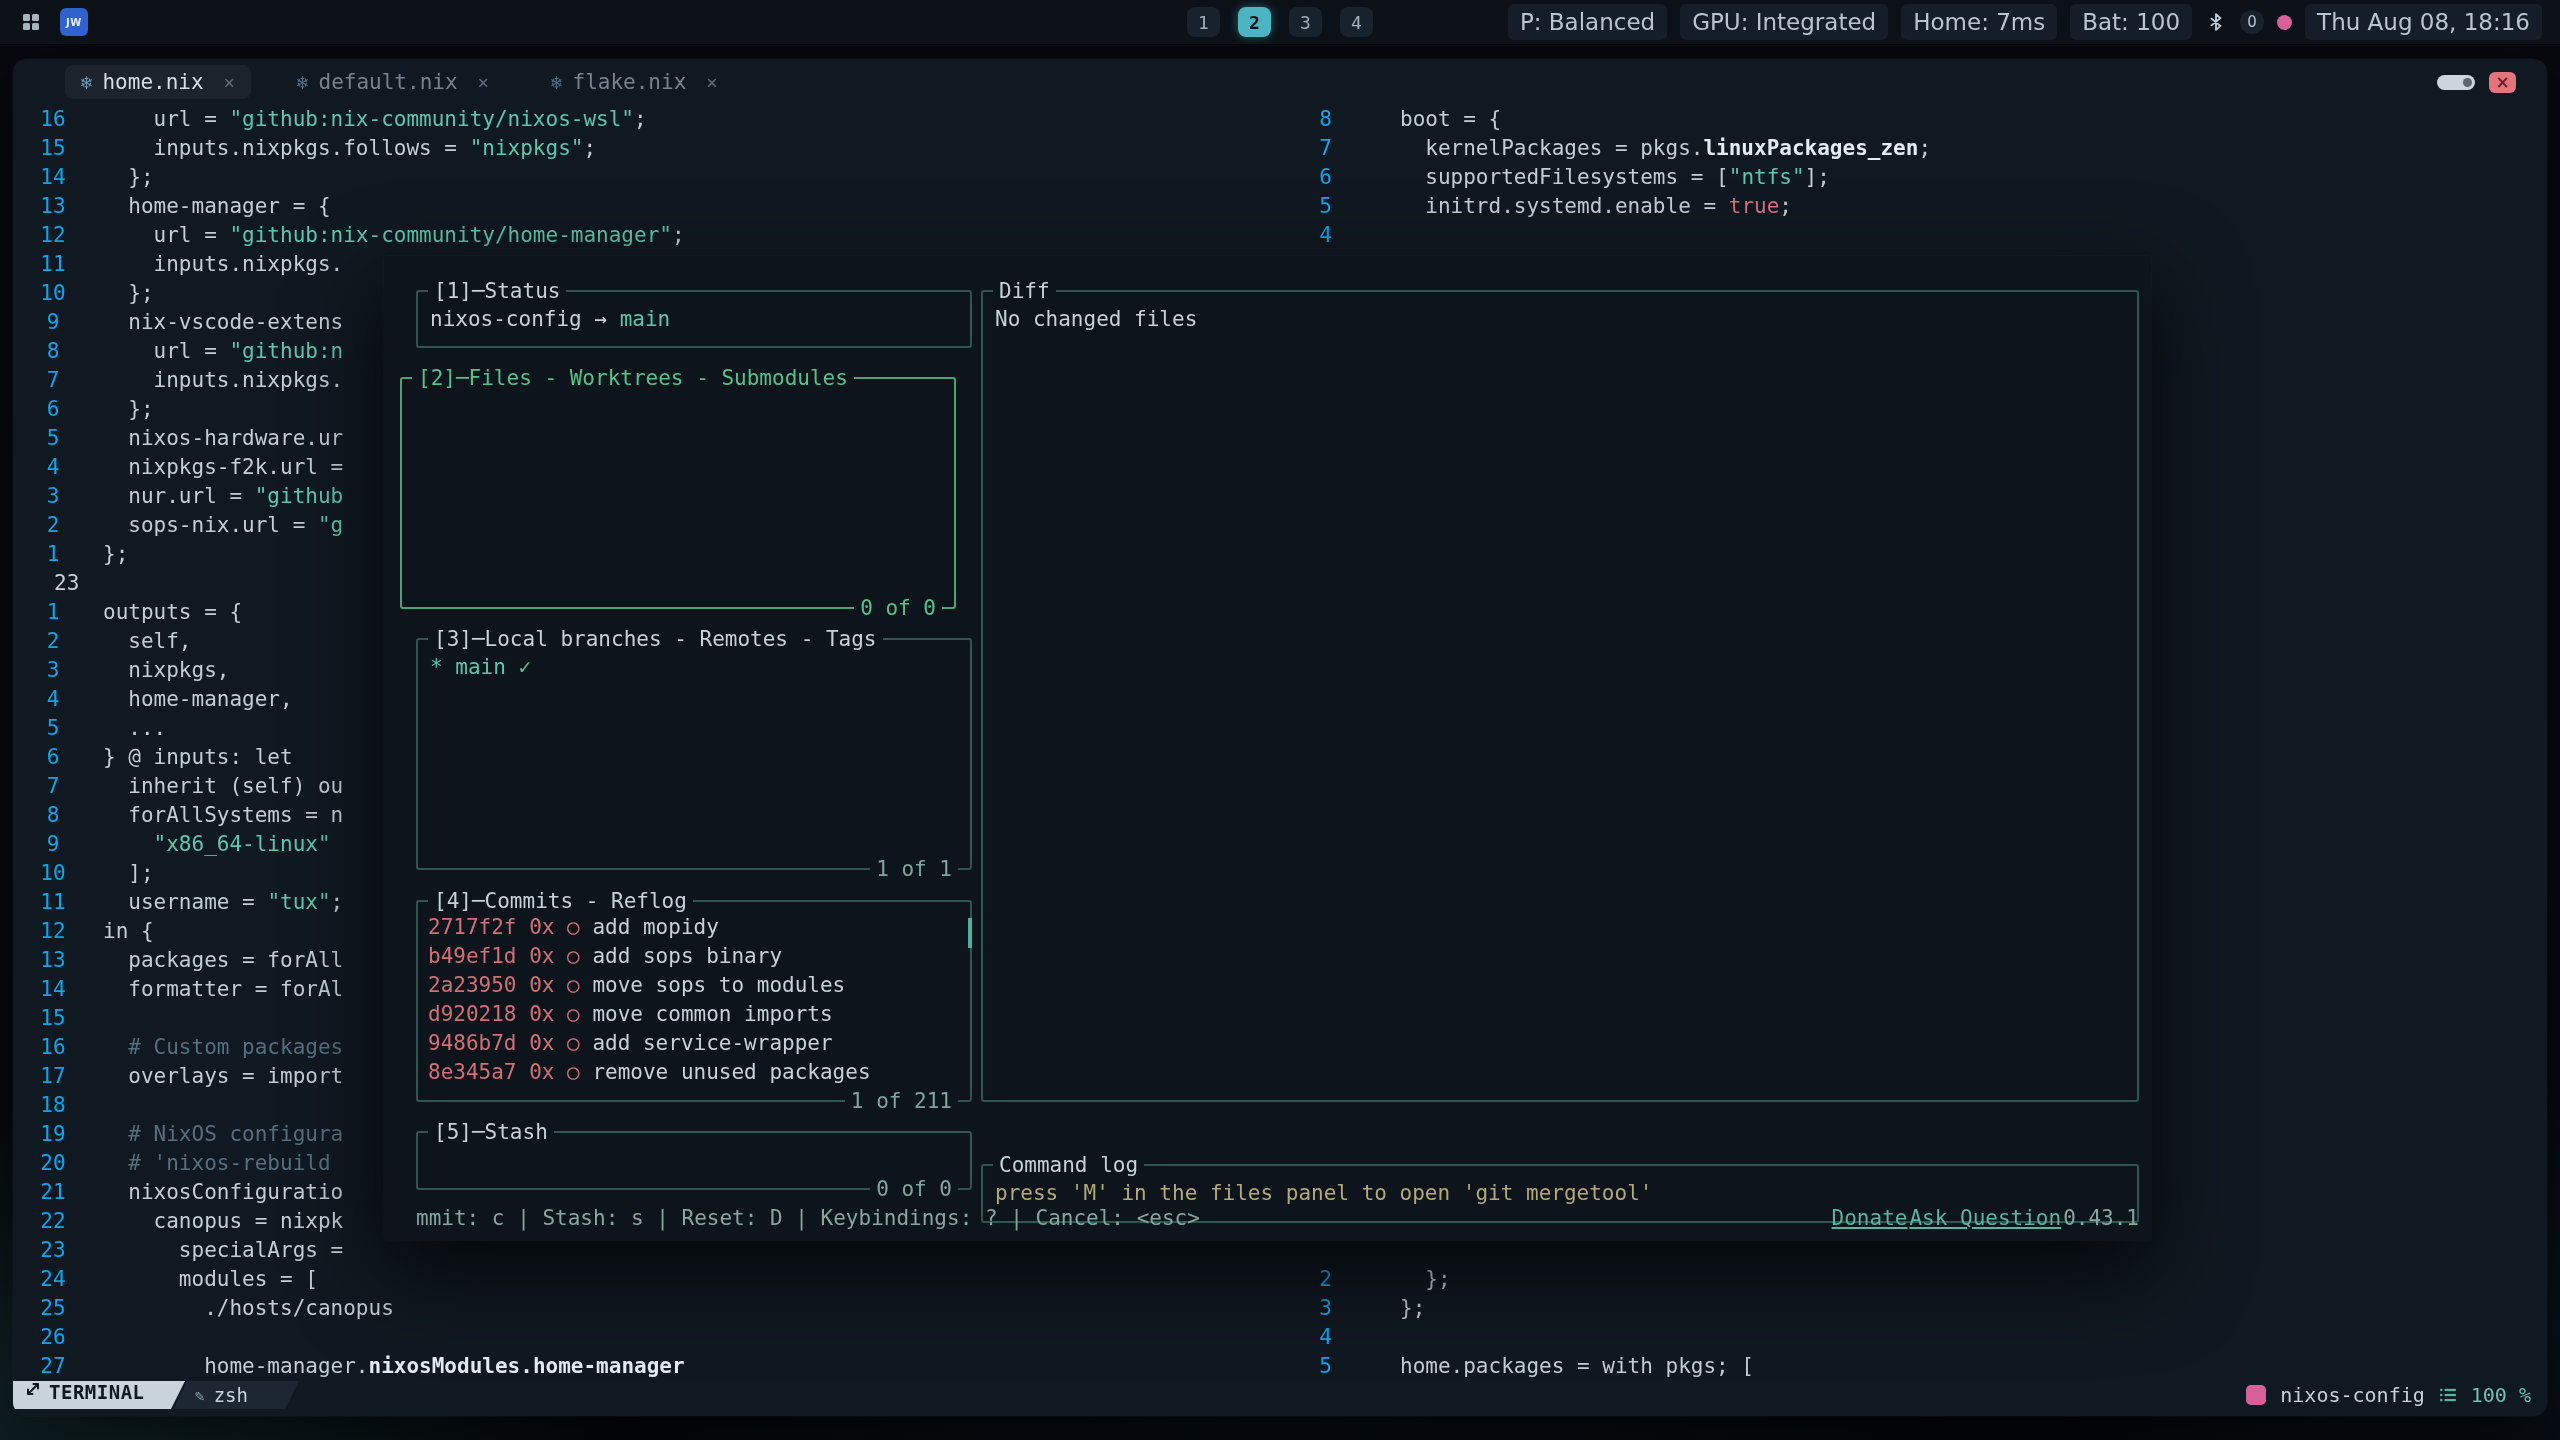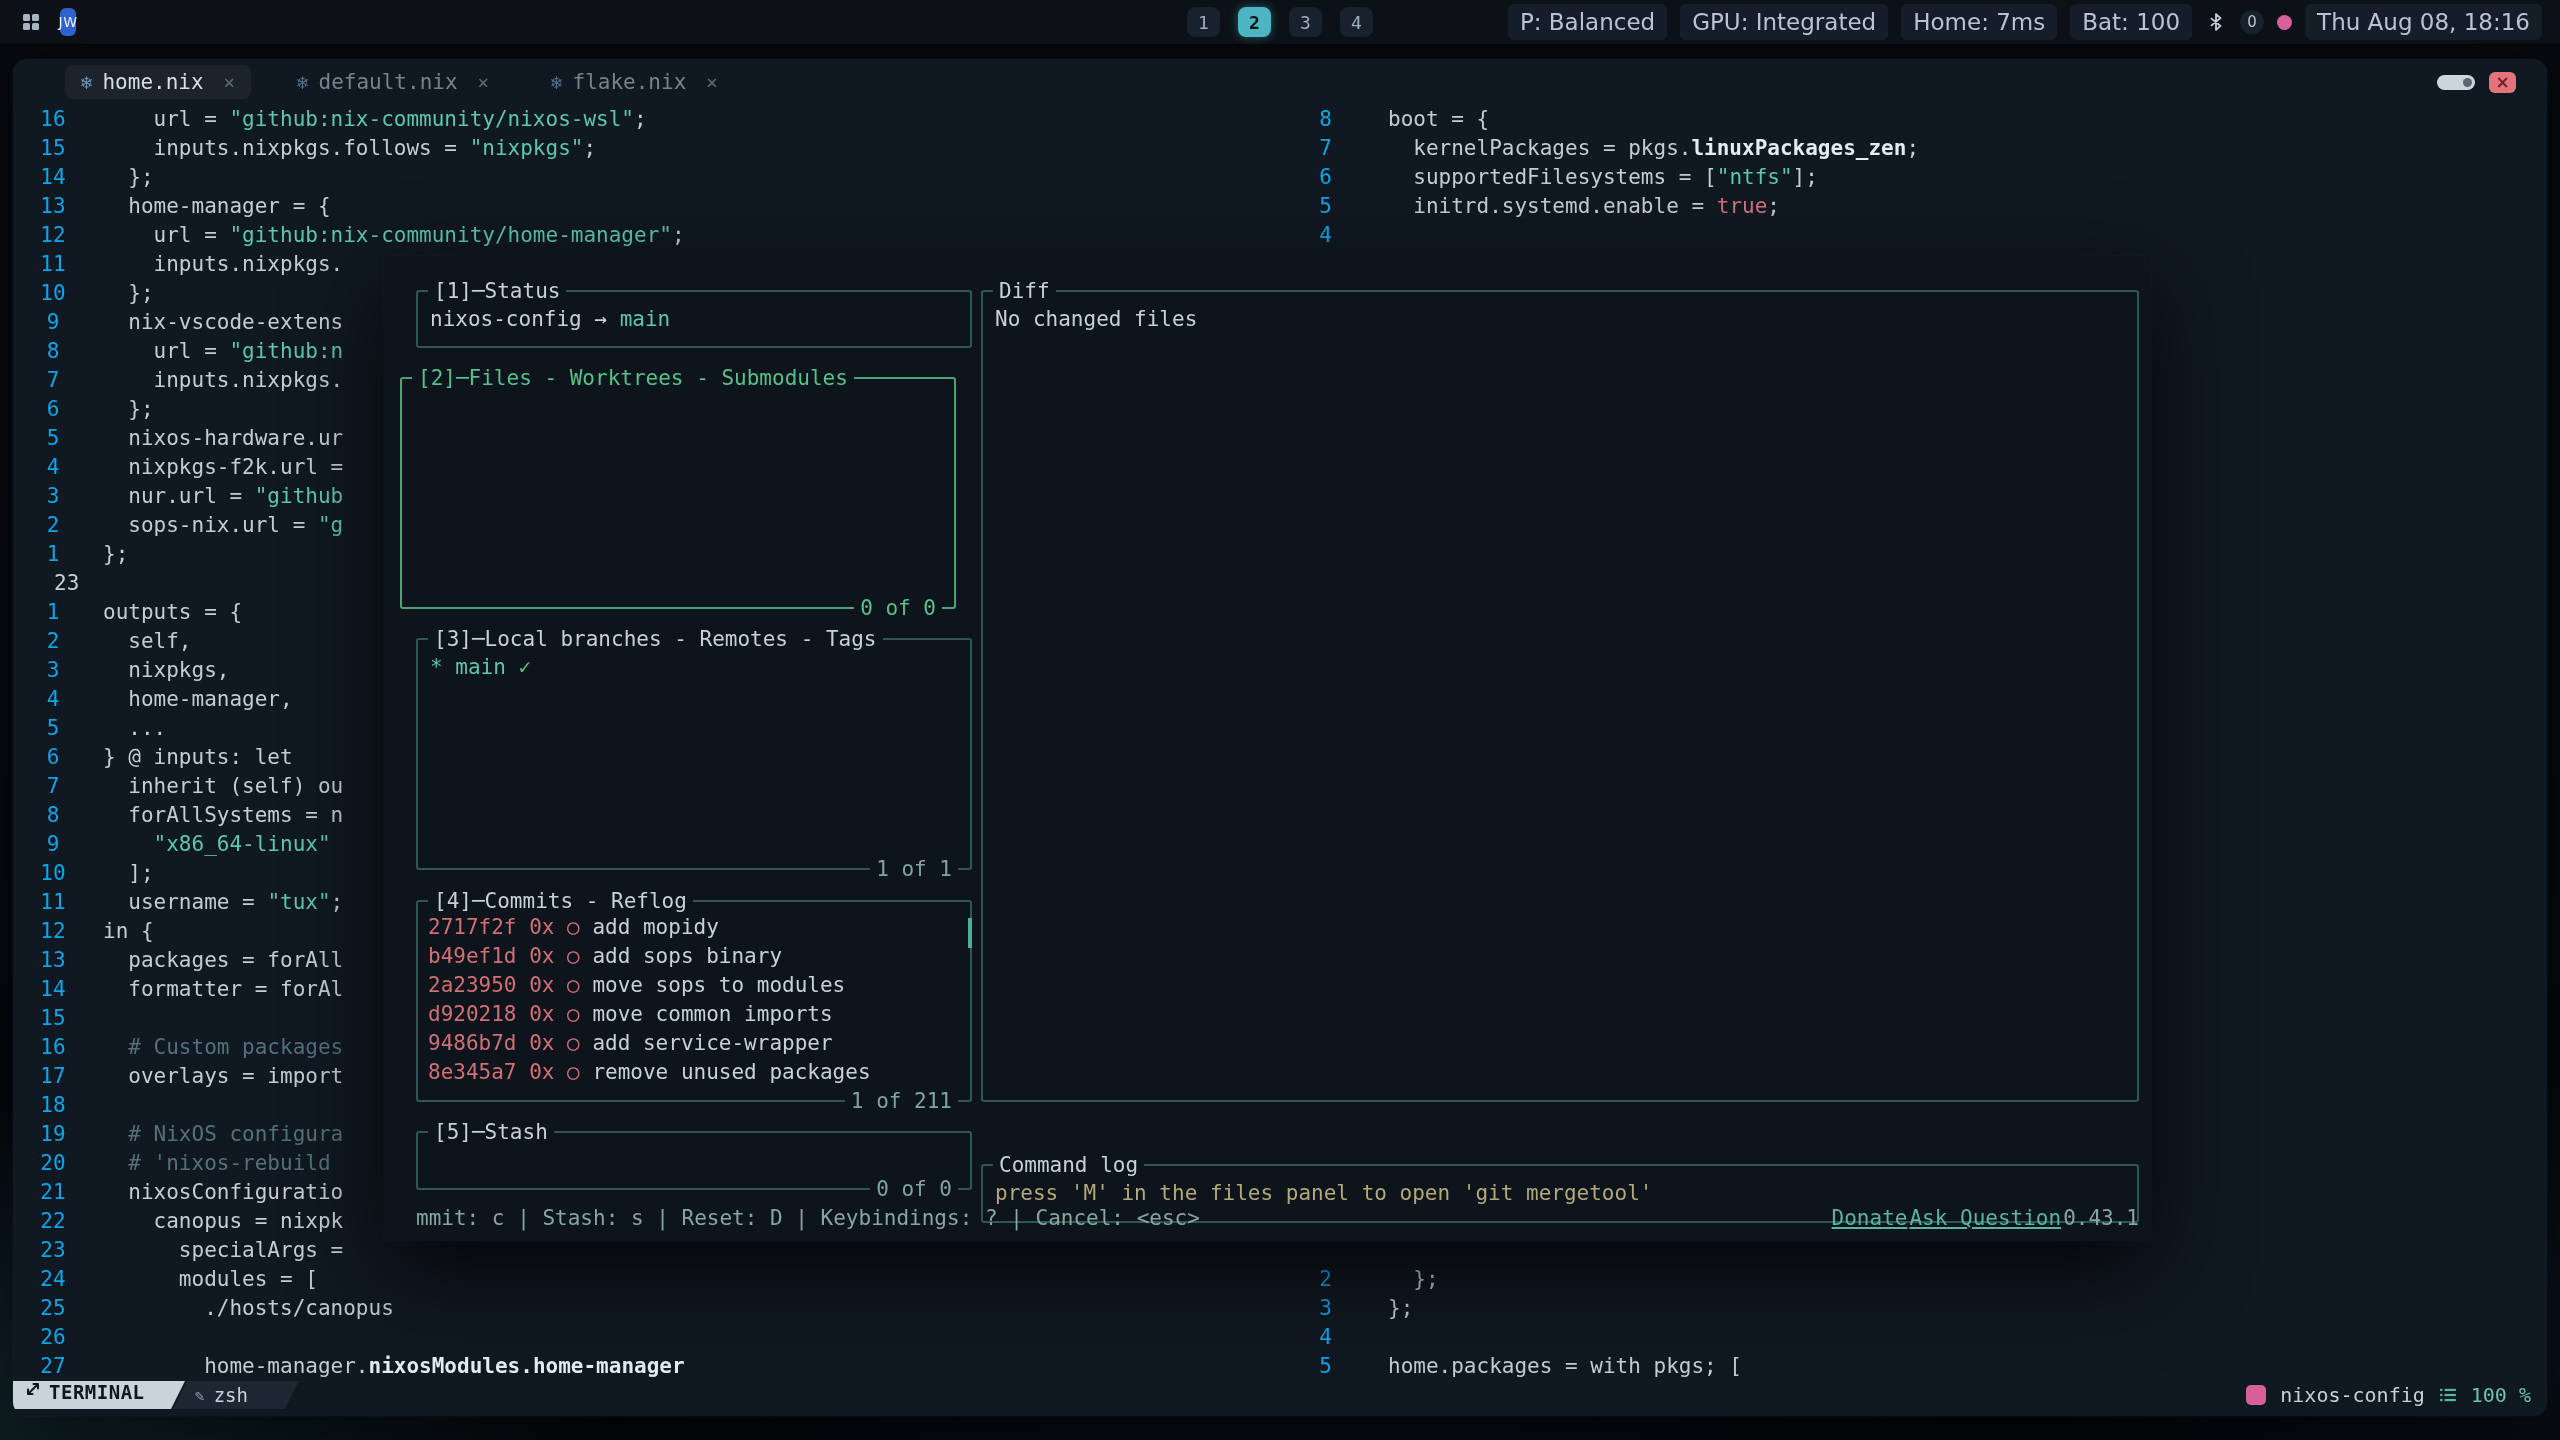--- a/index.html
+++ b/index.html
@@ -9,22 +9,22 @@
     radial-gradient(900px 500px at 3% 97%, rgba(45,110,115,.30), transparent 60%),
     radial-gradient(1300px 700px at 50% 118%, rgba(25,60,80,.28), transparent 65%),
     radial-gradient(800px 420px at 98% 92%, rgba(40,70,110,.18), transparent 60%),
     linear-gradient(180deg,#07090e 0%,#060a0f 60%,#04070a 100%)}
 
   
   .topbar{position:absolute;top:0;left:0;width:2560px;height:44px;background:#0b1117;
     display:flex;align-items:center;padding:0 18px;z-index:50;box-shadow:0 1px 0 rgba(0,0,0,.5)}
   .tb-left{display:flex;align-items:center;gap:16px}
   .apps-btn{width:26px;height:26px;display:flex;align-items:center;justify-content:center;border-radius:6px}
-  .logo{width:16px;height:28px;border-radius:6px;background:#2e63cf;color:#eaf1fa;font-weight:normal;
-    font-size:14px;display:flex;align-items:center;justify-content:center;letter-spacing:.5px}
+  .logo{width:28px;height:28px;border-radius:6px;background:#2e63cf;color:#eaf1fa;font-weight:bold;
+    font-size:10px;display:flex;align-items:center;justify-content:center;letter-spacing:.5px}
   .ws-group{position:absolute;left:50%;top:50%;transform:translate(-50%,-50%);display:flex;gap:18px}
   .ws{width:33px;height:30px;border-radius:8px;background:#18222c;color:#9fb0bd;
     font-family:"DejaVu Sans Mono",monospace;font-size:18px;display:flex;align-items:center;justify-content:center}
   .ws.active{background:#4cb4c2;color:#0b1218;font-weight:bold;box-shadow:0 0 10px rgba(76,180,194,.45)}
   .tb-right{margin-left:auto;display:flex;align-items:center;gap:13px}
   .chip{background:#151e28;border-radius:6px;padding:5px 12px;font-size:23px;color:#b9c4cf;white-space:pre}
   .tb-icon{width:22px;height:22px;display:flex;align-items:center;justify-content:center}
   .notif{width:24px;height:24px;border-radius:50%;background:#18222c;color:#b9c4cf;font-size:15px;
     display:flex;align-items:center;justify-content:center}
   .pinkdot{width:15px;height:15px;border-radius:50%;background:#d5609a}
@@ -49,21 +49,21 @@
 
   
   .pane{position:absolute;top:46px;bottom:35px;overflow:hidden}
   .pane-left{left:0;width:1280px}
   .pane-right{left:1286px;right:0}
   .crow{height:29px;line-height:29px;font-family:"DejaVu Sans Mono",monospace;font-size:21px;
     white-space:pre;display:flex}
   .gut{width:80px;text-align:center;color:#0ea5e9;flex:none}
   .pane-right .gut{width:53px}
   .codetxt{margin-left:10px}
-  .pane-right .codetxt{margin-left:36px}
+  .pane-right .codetxt{margin-left:48px}
   .gut.cur{text-align:left;padding-left:41px;color:#c6d1da}
   .tk-d{color:#c2cdd6}
   .tk-s{color:#5cc8ab}
   .tk-k{color:#d4707e}
   .tk-c{color:#54707d}
   .tk-b{color:#e4ecf3;font-weight:bold}
 
   
   .lazygit{position:absolute;left:371px;top:197px;width:1767px;height:985px;background:#0d141c;
     border-radius:4px;box-shadow:0 30px 90px rgba(0,0,0,.72),0 0 0 1px rgba(255,255,255,.02);

